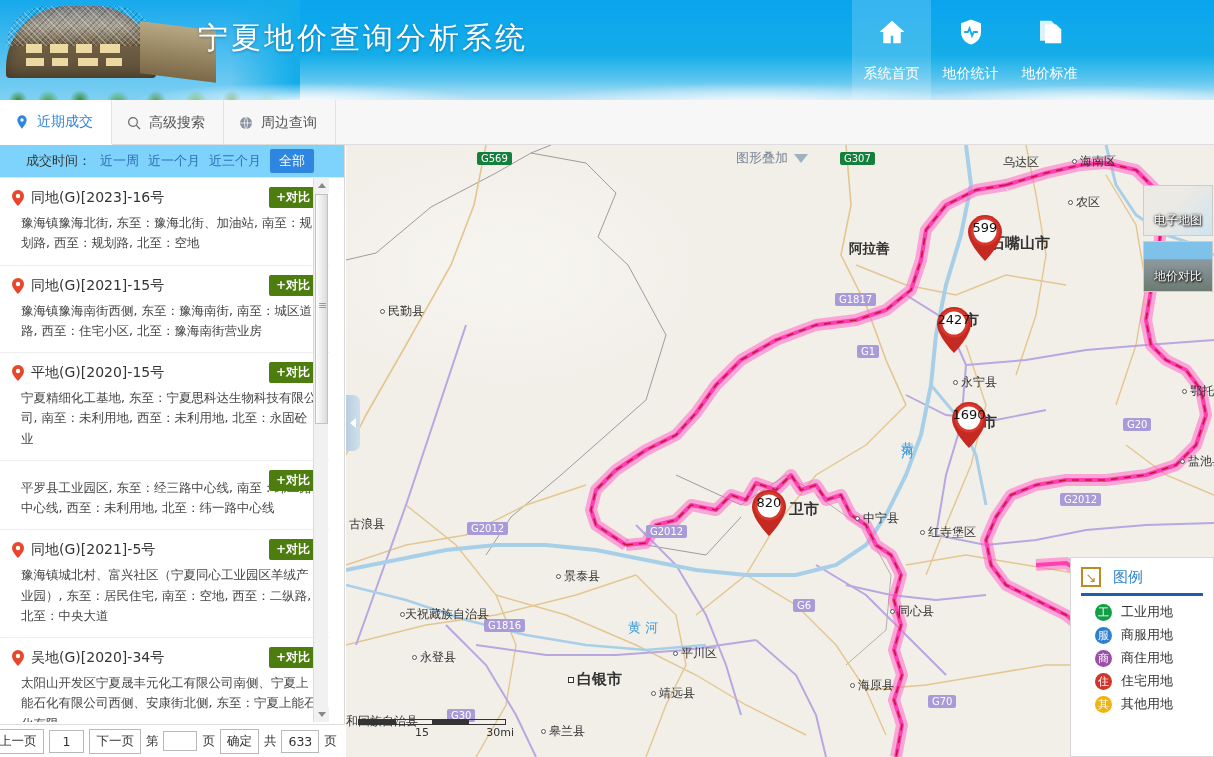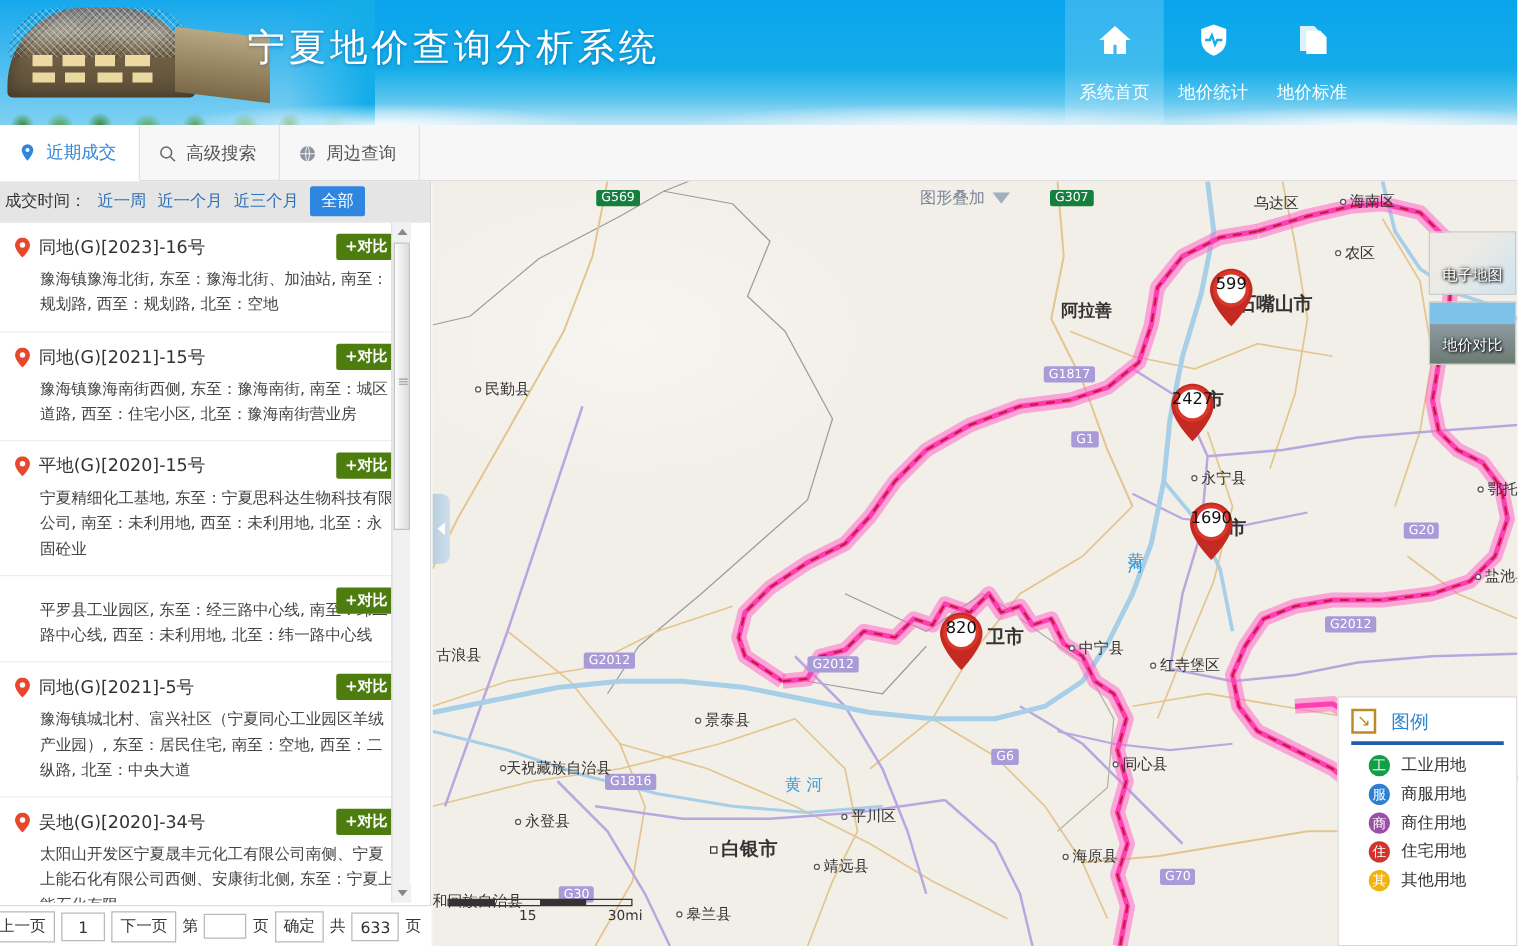--- a/index.html
+++ b/index.html
@@ -124,39 +124,39 @@
   .mt:first-child { border-left: none; }
   .mt svg { width: 20px; height: 20px; fill: #5d6470; }
   .mt.home svg { fill: #2f86e0; }
 
   
   .sidebar {
     position: absolute; left: 0; top: 145px; width: 345px; height: 612px;
     background: #fff; border-right: 1px solid #d8d8d8;
   }
   .timefilter {
-    height: 33px; display: flex; align-items: center; gap: 9px; padding-left: 4px;
-    font-size: 13px; color: #333; background: #e5e5e5; border-bottom: 1px solid #e6e6e6;
+    height: 33px; display: flex; align-items: center; gap: 9px; padding-left: 26px;
+    font-size: 13px; color: #333; background: #7dd3fc; border-bottom: 1px solid #e6e6e6;
   }
   .tf-label { color: #333; }
   .tf-opt { color: #2f6fb5; cursor: pointer; }
   .tf-opt.active { background: #2f86e0; color: #fff; padding: 3px 9px; border-radius: 2px; }
 
   .list { position: absolute; left: 0; top: 33px; width: 329px; height: 544px; overflow: hidden; }
   .li { position: relative; padding: 11px 12px 11px 12px; border-bottom: 1px solid #eee; }
   .li-head { display: flex; align-items: center; gap: 7px; }
   .pin { width: 12px; height: 16px; flex: 0 0 12px; }
   .pin svg { width: 100%; height: 100%; fill: #e8472b; }
   .li-title { font-size: 14px; color: #333; }
   .cmp {
     position: absolute; right: 12px; top: 9px; background: #4d7c0f; color: #fff;
     font-size: 12px; font-weight: bold; padding: 2px 7px; border-radius: 2px; cursor: pointer;
   }
   .li-desc {
-    margin-top: 6px; margin-left: 20px; font-size: 12.5px; color: #444; line-height: 1.62;
+    margin-top: 6px; margin-left: 9px; font-size: 12.5px; color: #444; line-height: 1.62;
   }
   .scrollbar {
     position: absolute; right: 16px; top: 33px; width: 15px; height: 544px;
     background: #f1f1f1; border-left: 1px solid #dcdcdc;
   }
   .sb-arrow {
     position: absolute; left: 0; width: 15px; height: 15px; background: #f1f1f1;
     display: flex; align-items: center; justify-content: center; cursor: pointer;
   }
   .sb-arrow.up { top: 0; } .sb-arrow.down { bottom: 0; }

